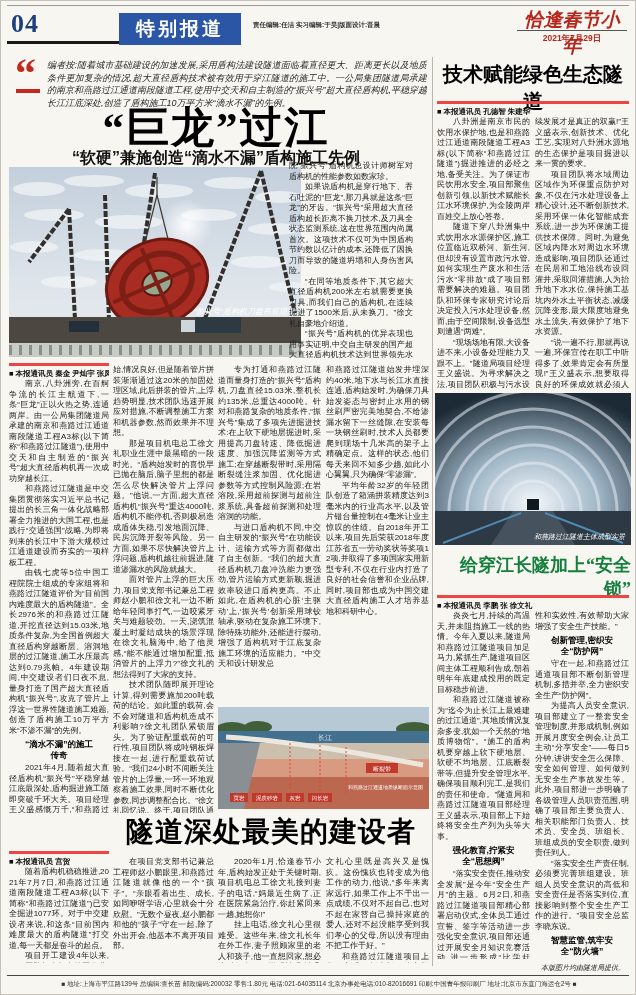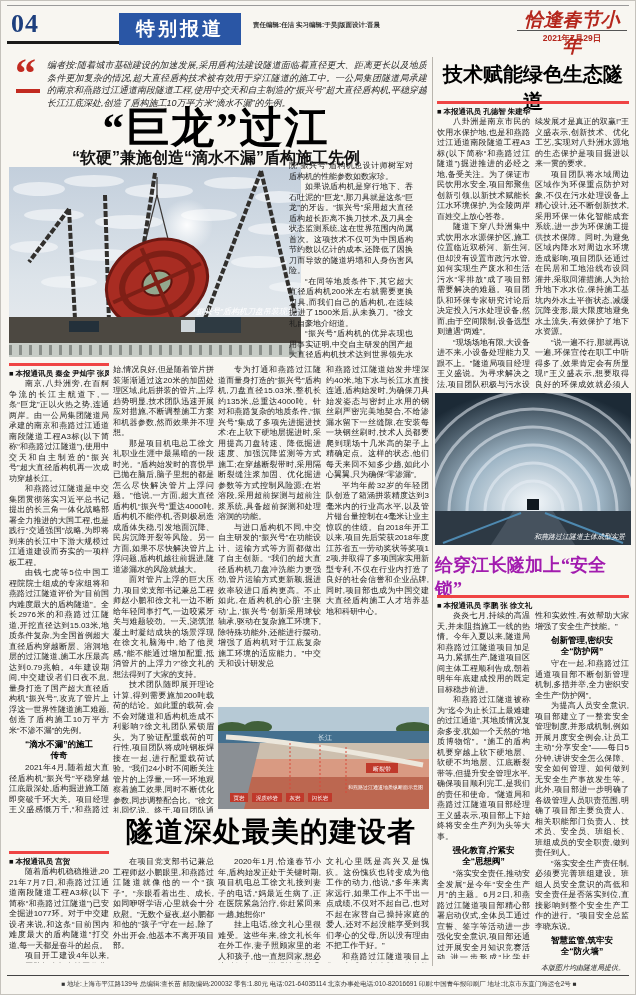--- a/index.html
+++ b/index.html
@@ -36,22 +36,22 @@
           color:#1c1c1c;word-break:break-all;}
   .para{text-indent:2em;margin:0;}
   .cont{text-indent:0;}
   .subhead{font-weight:bold;text-align:center;text-indent:0;margin:3px 12px;font-size:8.5px;color:#000;}
   .byline{position:absolute;font-size:7.5px;font-weight:bold;color:#111;border-top:3px solid #ef4444;
           padding-top:3px;overflow:hidden;white-space:nowrap;}
   
   .vdivider{position:absolute;left:431px;top:56px;bottom:28px;border-left:1px solid #b9b5ae;}
   .r-headline1{position:absolute;left:434px;top:60px;width:196px;text-align:center;font-size:20px;
                font-weight:900;font-family:"Liberation Serif",serif;color:#000;letter-spacing:0px;}
-  .r-headline2{position:absolute;left:434px;top:552px;width:196px;text-align:left;font-size:18px;
-               font-weight:900;font-family:"Liberation Serif",serif;color:#a21caf;}
+  .r-headline2{position:absolute;left:434px;top:552px;width:196px;text-align:right;font-size:18px;
+               font-weight:900;font-family:"Liberation Serif",serif;color:#15803d;}
   .b-headline{position:absolute;left:110px;top:812px;width:320px;text-align:center;font-size:28px;
               font-weight:900;font-family:"Liberation Serif",serif;color:#000;letter-spacing:1px;}
   .credit{position:absolute;right:10px;top:962px;width:180px;text-align:right;font-size:7px;
           font-style:italic;color:#222;}
   
   .photo{position:absolute;overflow:hidden;background:#0ea5e9;}
   .photo svg{display:block;}
   
   .footrule{position:absolute;left:6px;right:6px;top:974px;border-top:1px solid #444;}
   .footer{position:absolute;left:0;top:979px;width:636px;text-align:center;font-size:6.5px;color:#333;}

